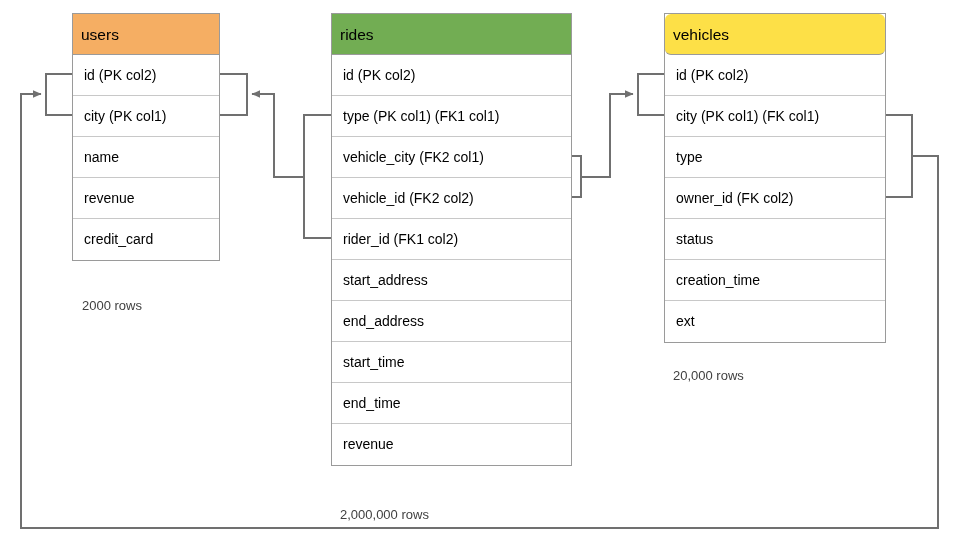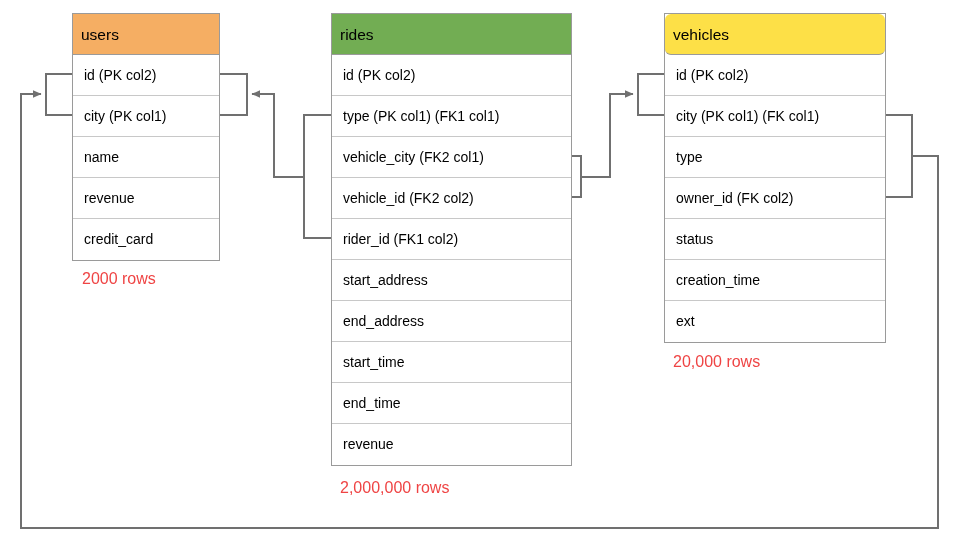--- a/index.html
+++ b/index.html
@@ -54,24 +54,25 @@
     border-bottom: 1px solid #c8c8c8;
     background: #ffffff;
     white-space: nowrap;
     overflow: hidden;
   }
   .table-row.last {
     border-bottom: none;
   }
   .row-count {
     position: absolute;
-    font-size: 16px;
-    color: #ef4444;
+    font-size: 13px;
+    color: #404040;
     white-space: nowrap;
     z-index: 5;
+    margin-top: 28px;
   }
 </style>
 </head>
 <body>
 
 <div id="canvas">
 
   <svg class="connector-layer" width="960" height="540" viewBox="0 0 960 540">
     <defs>
       <marker id="arrow-right" markerWidth="9" markerHeight="9" refX="8" refY="4.5" orient="auto" markerUnits="userSpaceOnUse">
@@ -133,15 +134,15 @@
   <div class="table-box" style="left:664px; top:13px; width:222px;">
     <div class="table-header" style="background:#fde047;border-radius:6px;">vehicles</div>
     <div class="table-row">id (PK col2)</div>
     <div class="table-row">city (PK col1) (FK col1)</div>
     <div class="table-row">type</div>
     <div class="table-row">owner_id (FK col2)</div>
     <div class="table-row">status</div>
     <div class="table-row">creation_time</div>
     <div class="table-row last">ext</div>
   </div>
-  <div class="row-count" style="left:673px; top:353px;">20,000 rows</div>
+  <div class="row-count" style="left:673px; top:340px;">20,000 rows</div>
 
 </div>
 
 </body></html>

